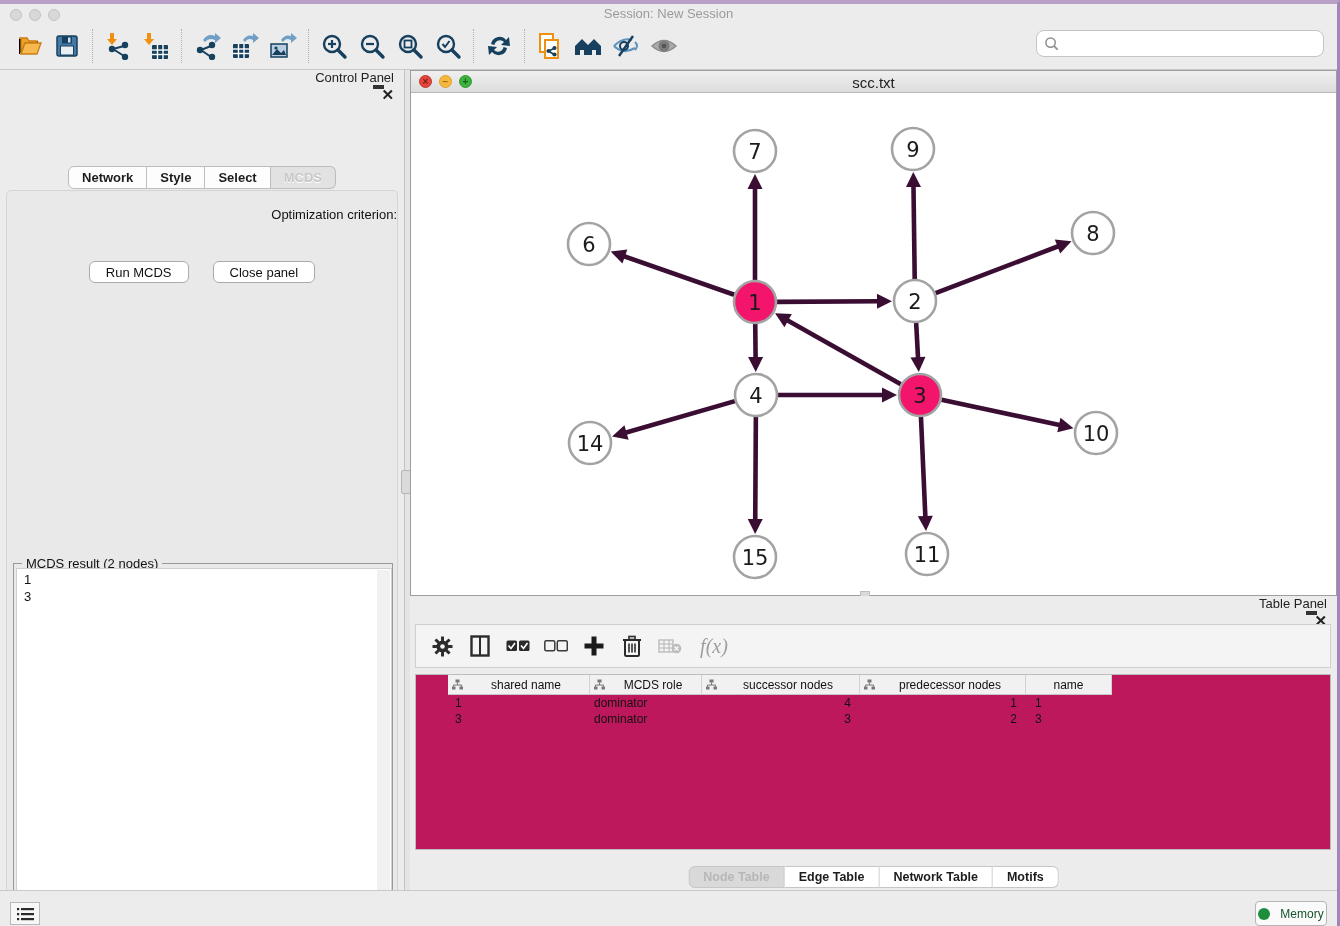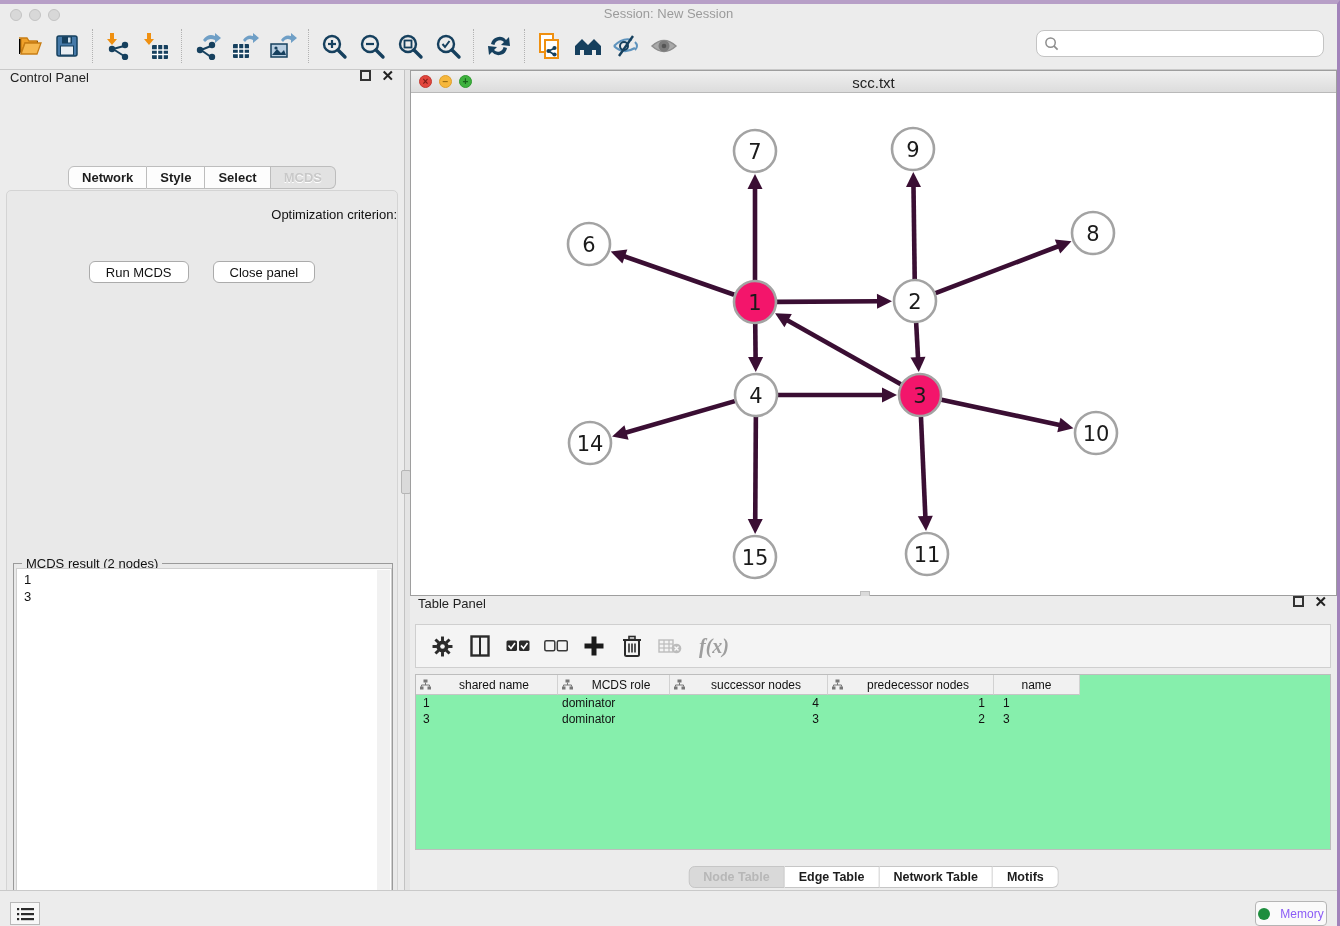--- a/index.html
+++ b/index.html
@@ -23,21 +23,21 @@
   #toolbar { left:0; top:18px; width:1337px; height:48px; background:#ececec; border-bottom:1px solid #c9c9c9;
              display:flex; align-items:center; padding-left:10px; }
   .tb-btn { width:38px; height:36px; display:flex; align-items:center; justify-content:center; }
   .tb-sep { width:1px; height:34px; border-left:1px dotted #b2b2b2; margin:0 6px; }
   #search-wrap { position:absolute; right:13px; top:8px; width:288px; height:27px; background:#fff;
                  border:1px solid #c4c4c4; border-radius:8px; display:flex; align-items:center; padding-left:7px; }
   #search-wrap input { border:none; outline:none; flex:1; font-size:13px; background:transparent; margin-left:5px; }
 
   
   #control-panel { left:0; top:66px; width:404px; height:820px; background:#ececec; }
-  .panel-head { height:26px; display:flex; align-items:flex-start; padding:0 10px; font-size:13px; color:#222; }
+  .panel-head { height:26px; display:flex; align-items:flex-end; padding:0 10px; font-size:13px; color:#222;flex-direction:column; }
   .panel-head .spacer { flex:1; }
   .float-glyph { width:11px; height:11px; border:2px solid #333; margin-right:10px; }
   .close-glyph { font-size:15px; font-weight:bold; color:#222; line-height:11px; }
   #cp-tabs { left:0; top:96px; width:100%; display:flex; justify-content:center; }
   .tab { font-size:13px; font-weight:bold; padding:3px 13px; background:#fdfdfd; border:1px solid #bdbdbd; border-left:none; color:#1c1c1c; }
   .tab:first-child { border-left:1px solid #bdbdbd; border-radius:6px 0 0 6px; }
   .tab:last-child { border-radius:0 6px 6px 0; }
   .tab.sel { background:#e2e2e2; color:#c8c8c8; text-shadow:0 1px 0 #fff; }
   #cp-content { left:6px; top:120px; width:392px; height:764px; background:#e9e9e9; border:1px solid #d4d4d4; border-radius:5px; }
   #opt-label { width:100%; text-align:right; top:16px; font-size:13px; color:#111; }
@@ -71,43 +71,43 @@
   .tl-grn { background:#3eb13e; border:1px solid #2f9a30; color:#18631b; }
   #net-title { position:absolute; left:0; top:3px; width:100%; text-align:center; font-size:15px; color:#222; }
   #net-canvas { left:0; top:22px; width:925px; height:502px; background:#fff; }
   #h-split-handle { left:860px; top:587px; width:10px; height:7px; background:#dadada; border:1px solid #bdbdbd; }
 
   
   #table-panel { left:410px; top:592px; width:927px; height:294px; background:#ececec; }
   #tp-toolbar { left:5px; top:28px; width:916px; height:44px; background:#f4f4f4; border:1px solid #cfcfcf;
                 display:flex; align-items:center; padding-left:10px; gap:6px; }
   .tp-btn { width:32px; height:32px; display:flex; align-items:center; justify-content:center; }
-  #data-table { left:5px; top:78px; width:916px; height:176px; background:#86efac; border:1px solid #bdbdbd; overflow:hidden; }
+  #data-table { left:5px; top:78px; width:916px; height:176px; background:#be185d; border:1px solid #bdbdbd; overflow:hidden;padding-left:32px; }
   #thead { display:flex; height:20px; font-size:12px; color:#111; }
   .th { background:#f1f1f1; border-right:1px solid #d2d2d2; border-bottom:1px solid #c6c6c6; display:flex; align-items:center; position:relative; }
   .th .lbl { flex:1; text-align:center; }
   .th .tree { margin-left:4px; }
   .tr { display:flex; height:16px; font-size:12px; color:#111; align-items:center; }
   .td { overflow:hidden; white-space:nowrap; }
   .td.c0 { padding-left:7px; } .td.c1 { padding-left:4px; }
   .td.c2, .td.c3 { text-align:right; padding-right:9px; }
   .td.c4 { padding-left:9px; }
   #tp-tabs { top:270px; left:50%; transform:translateX(-50%); display:flex; }
   .tp-tab { font-size:12.5px; font-weight:bold; padding:3px 14px; background:#fff; border:1px solid #c6c6c6; border-left:none; color:#1c1c1c; }
   .tp-tab:first-child { border-left:1px solid #c6c6c6; border-radius:6px 0 0 6px; }
   .tp-tab:last-child { border-radius:0 6px 6px 0; }
   .tp-tab.sel { background:#d9d9d9; color:#b7b7b7; }
 
   
   #statusbar { left:0; top:886px; width:1337px; height:40px; background:#ececec; border-top:1px solid #c9c9c9; }
   #list-btn { left:10px; top:11px; width:30px; height:23px; background:#f7f7f7; border:1px solid #b9b9b9; display:flex; align-items:center; justify-content:center; }
   #memory-btn { right:10px; top:10px; width:72px; height:25px; background:#fafafa; border:1px solid #b5b5b5; border-radius:4px;
-                display:flex; align-items:center; justify-content:center; gap:10px; font-size:12px; color:#8b5cf6; }
+                display:flex; align-items:center; justify-content:center; gap:10px; font-size:12px; color:#14532d; }
   #memory-dot { width:12px; height:12px; border-radius:50%; background:#1e8e3e; }
-  .fx { font-family:"Liberation Serif", serif; font-style:italic; color:#9e9e9e; font-size:20px;font-weight:bold; }
+  .fx { font-family:"Liberation Serif", serif; font-style:italic; color:#9e9e9e; font-size:20px; }
 </style>
 </head>
 <body>
 
 <div id="titlebar" class="abs">
   <span class="abs" style="left:10px; top:3px;"><span class="tl-gray"></span></span>
   <span class="abs" style="left:29px; top:3px;"><span class="tl-gray"></span></span>
   <span class="abs" style="left:48px; top:3px;"><span class="tl-gray"></span></span>
   <div id="win-title" class="abs">Session: New Session</div>
 </div>

